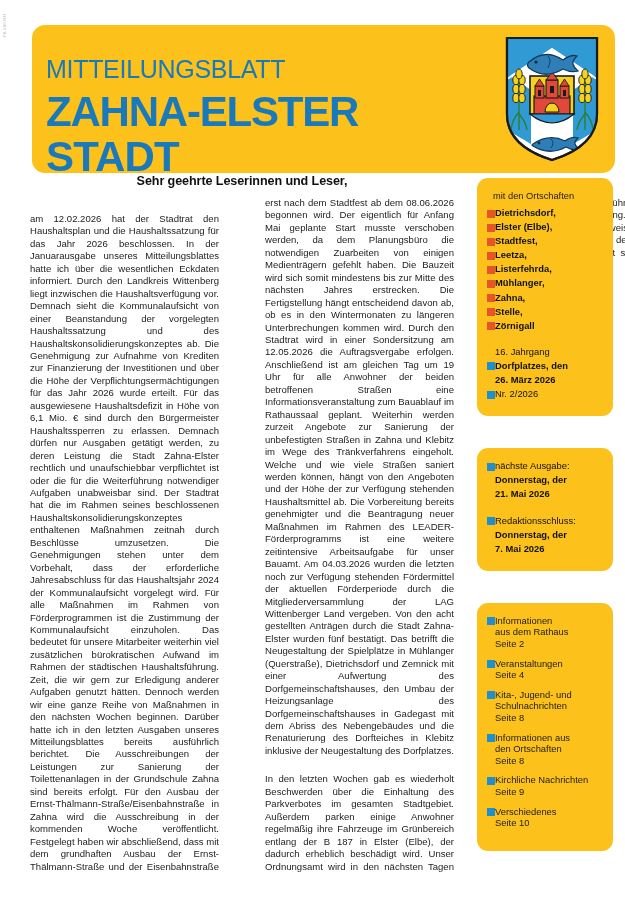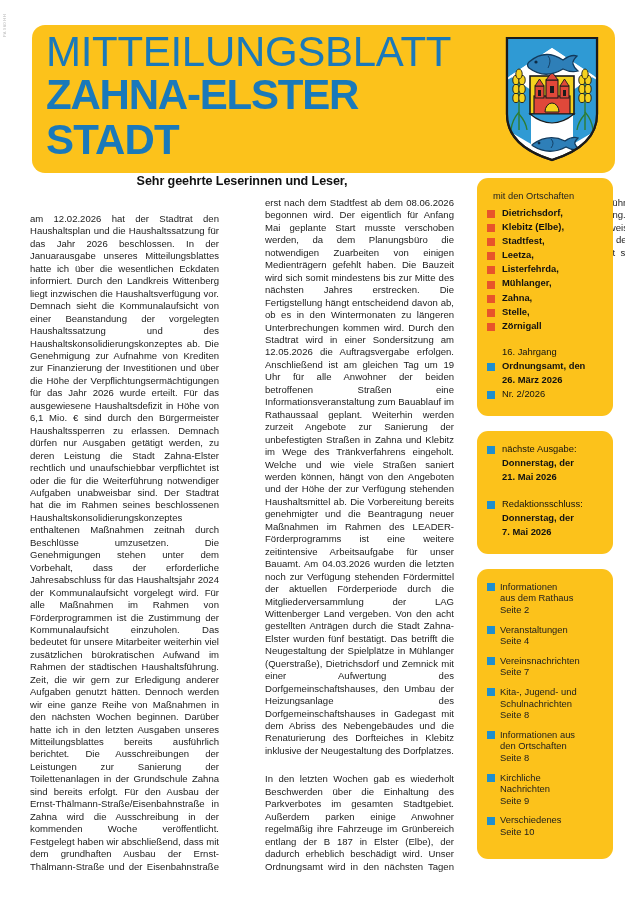--- a/index.html
+++ b/index.html
@@ -37,26 +37,27 @@
     width: 583px; height: 148px;
     background: #fcc21b;
     border-radius: 13px;
   }
   .masthead-title {
     position: absolute;
     left: 14px; top: 7px;
     width: 420px;
   }
   .line-thin {
-    font-size: 42px;
+    font-size: 25px;
     line-height: 40px;
     font-weight: 400;
     color: #1a79ba;
     letter-spacing: -0.3px;
     white-space: nowrap;
+    margin-top: 17px;
   }
   .line-bold {
     font-size: 42px;
     line-height: 45px;
     font-weight: 700;
     color: #1a79ba;
     letter-spacing: -0.8px;
     white-space: nowrap;
   }
   .line-bold.second { letter-spacing: -1.2px; }
@@ -103,32 +104,32 @@
   .rail {
     position: absolute;
     left: 477px; top: 178px;
     width: 136px;
   }
   .card {
     background: #fcc21b;
     border-radius: 11px;
     padding: 12px 24px 14px 10px;
   }
-  .card + .card { margin-top: 15px; }
+  .card + .card { margin-top: 32px; }
 
   .rail-lead {
     font-size: 9.3px;
     color: #222;
     margin: 0 0 5px 6px;
     line-height: 12px;
   }
   .bullet-row {
     display: flex;
-    align-items: center;
-    gap: 7px;
+    align-items: flex-start;
+    gap: 0;
     margin-bottom: 2.5px;
   }
   .sq {
     flex: 0 0 auto;
     width: 8px; height: 8px;
     margin-top: 2.5px;
     background: #e8542a;
   }
   .sq.blue { background: #1f8fce; }
   .sq.hidden { visibility: hidden; }
@@ -145,21 +146,20 @@
   .inhalt-title {
     font-size: 22px;
     font-weight: 700;
     color: #111;
     margin: 2px 0 10px 2px;
     letter-spacing: -0.4px;
   }
   .toc-row {
     display: flex;
     align-items: flex-start;
-    gap: 5px;
     margin-bottom: 8px;
   }
   .toc-row .txt {
     font-size: 9.4px;
     line-height: 11.6px;
     color: #1c1c1c;
   }
 </style>
 </head>
 <body>
@@ -267,21 +267,21 @@
 
     <div class="card">
       <div class="rail-lead">mit den Ortschaften</div>
 
       <div class="bullet-row">
         <span class="sq"></span>
         <span class="txt">Dietrichsdorf,</span>
       </div>
       <div class="bullet-row">
         <span class="sq"></span>
-        <span class="txt">Klebitz (Elbe),</span>
+        <span class="txt">Elster (Elbe),</span>
       </div>
       <div class="bullet-row">
         <span class="sq"></span>
         <span class="txt">Stadtfest,</span>
       </div>
       <div class="bullet-row">
         <span class="sq"></span>
         <span class="txt">Leetza,</span>
       </div>
       <div class="bullet-row">
@@ -306,21 +306,21 @@
       </div>
 
       <div class="rail-gap"></div>
 
       <div class="bullet-row">
         <span class="sq hidden"></span>
         <span class="txt plain">16. Jahrgang</span>
       </div>
       <div class="bullet-row">
         <span class="sq blue"></span>
-        <span class="txt">Ordnungsamt, den</span>
+        <span class="txt">Dorfplatzes, den</span>
       </div>
       <div class="bullet-row">
         <span class="sq hidden"></span>
         <span class="txt">26. März 2026</span>
       </div>
       <div class="bullet-row">
         <span class="sq blue"></span>
         <span class="txt plain">Nr. 2/2026</span>
       </div>
     </div>
@@ -357,24 +357,20 @@
 
     <div class="card">
 
       <div class="toc-row">
         <span class="sq blue"></span>
         <span class="txt">Informationen<br>aus dem Rathaus<br>Seite 2</span>
       </div>
       <div class="toc-row">
         <span class="sq blue"></span>
         <span class="txt">Veranstaltungen<br>Seite 4</span>
-      </div>
-      <div class="toc-row">
-        <span class="sq blue"></span>
-        <span class="txt">Vereinsnachrichten<br>Seite 7</span>
       </div>
       <div class="toc-row">
         <span class="sq blue"></span>
         <span class="txt">Kita-, Jugend- und<br>Schulnachrichten<br>Seite 8</span>
       </div>
       <div class="toc-row">
         <span class="sq blue"></span>
         <span class="txt">Informationen aus<br>den Ortschaften<br>Seite 8</span>
       </div>
       <div class="toc-row">

